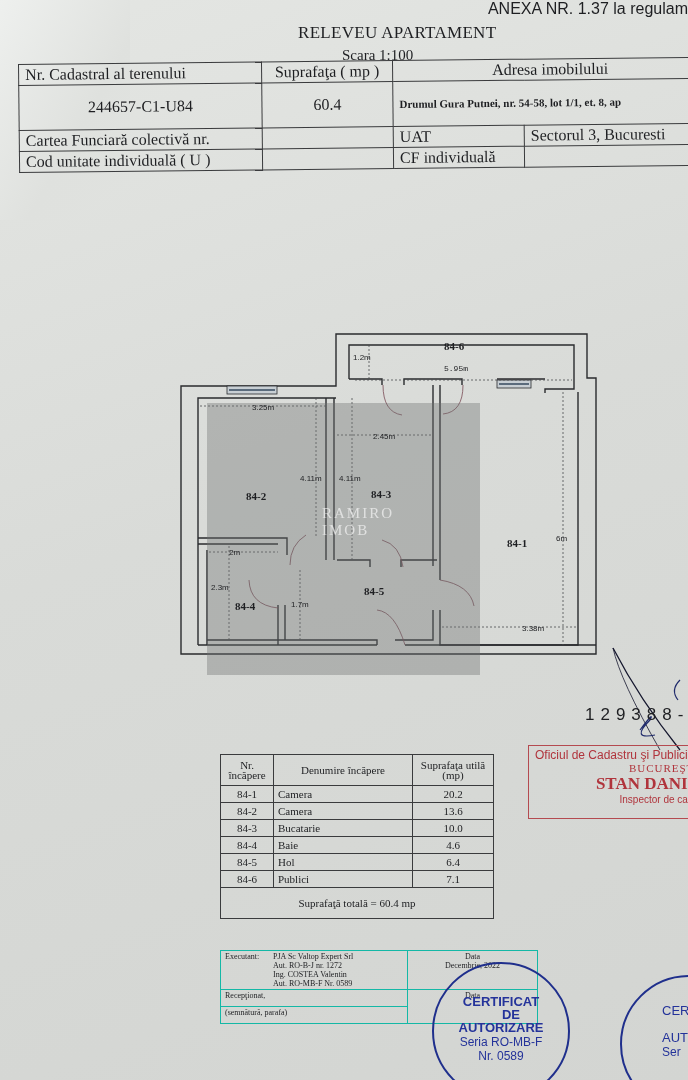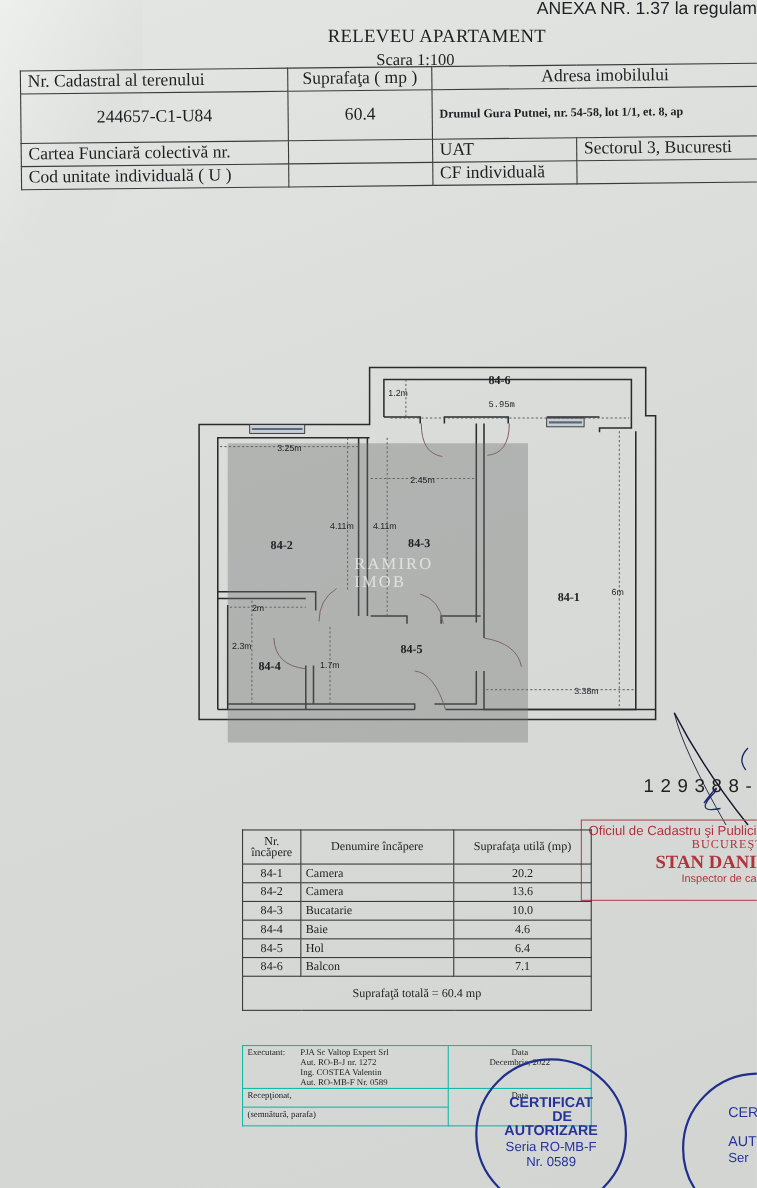--- a/index.html
+++ b/index.html
@@ -17,21 +17,21 @@
   .shade { position:absolute; left:207px; top:403px; width:273px; height:272px; background:rgba(110,112,112,0.38); }
   .wm1 { position:absolute; left:322px; top:505px; font-size:15px; color:rgba(240,240,240,0.75); letter-spacing:2px; }
   .wm2 { position:absolute; left:322px; top:522px; font-size:15px; color:rgba(240,240,240,0.75); letter-spacing:2px; }
   .stamp-no { position:absolute; left:585px; top:705px; font-family:"Liberation Sans",sans-serif; font-size:17px; letter-spacing:6px; white-space:nowrap; }
   .ocpi { position:absolute; left:528px; top:745px; width:170px; height:72px; border:1.5px solid #b44a50; color:#b0343c; text-align:right; overflow:hidden; }
   .ocpi div { white-space:nowrap; }
   .ocpi .l1 { font-family:"Liberation Sans",sans-serif; font-size:12px; margin-top:2px; text-align:left; padding-left:6px; }
   .ocpi .l2 { font-size:11px; letter-spacing:1px; padding-right:0; }
   .ocpi .l3 { font-size:17px; font-weight:bold; }
   .ocpi .l4 { font-family:"Liberation Sans",sans-serif; font-size:10px; }
-  table.rooms { position:absolute; left:220px; top:754px; width:318px; border-collapse:collapse; font-size:11px; }
+  table.rooms { position:absolute; left:220px; top:754px; width:274px; border-collapse:collapse; font-size:11px; }
   table.rooms td { border:1px solid #3a3b3d; padding:0 4px; height:16px; }
   table.rooms .hd td { height:30px; text-align:center; line-height:10px; }
   table.rooms .sum td { text-align:center; height:30px; }
   table.exec { position:absolute; left:220px; top:950px; width:318px; border-collapse:collapse; font-size:8px; }
   table.exec td { border:1px solid #14b8a6; padding:1px 4px; vertical-align:top; }
   .seal { position:absolute; border:2.5px solid #1f2f8c; border-radius:50%; color:#24339a; font-family:"Liberation Sans",sans-serif; text-align:center; }
   .seal .inner div { white-space:nowrap; }
 </style>
 </head>
 <body>
@@ -200,21 +200,21 @@
     <td>Baie</td>
     <td class="c">4.6</td>
   </tr>
   <tr>
     <td class="c">84-5</td>
     <td>Hol</td>
     <td class="c">6.4</td>
   </tr>
   <tr>
     <td class="c">84-6</td>
-    <td>Balcon</td>
+    <td>Publici</td>
     <td class="c">7.1</td>
   </tr>
   <tr class="sum">
     <td colspan="3">Suprafaţă totală = 60.4 mp</td>
   </tr>
 </tbody>
   </table>
 
 <table class="exec">
   <tbody>

